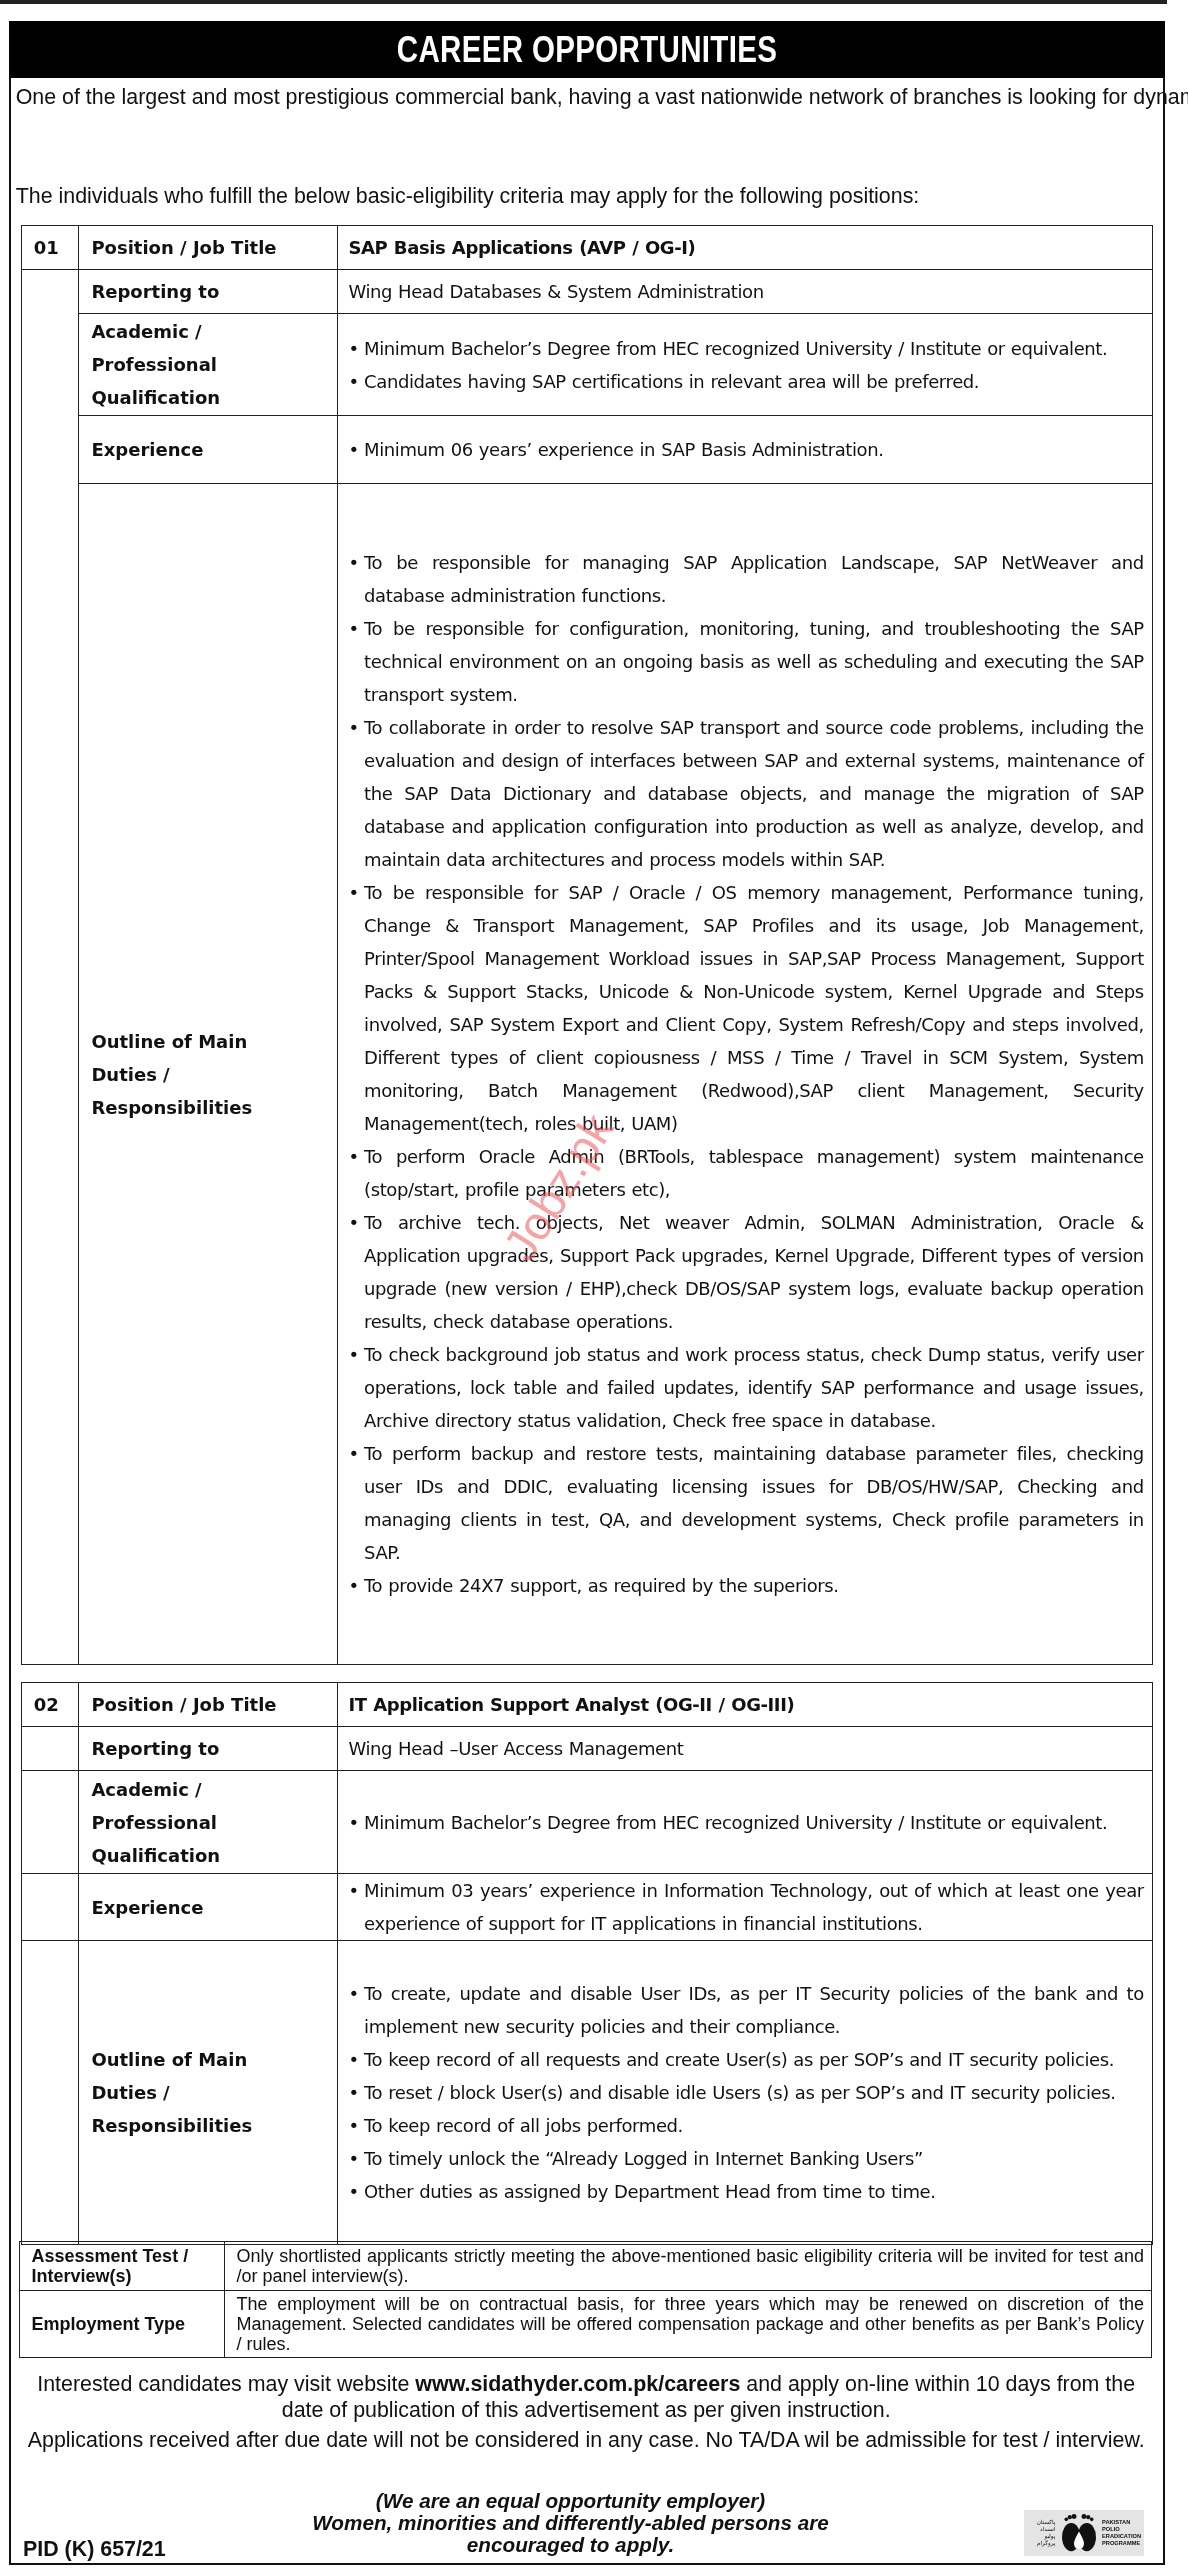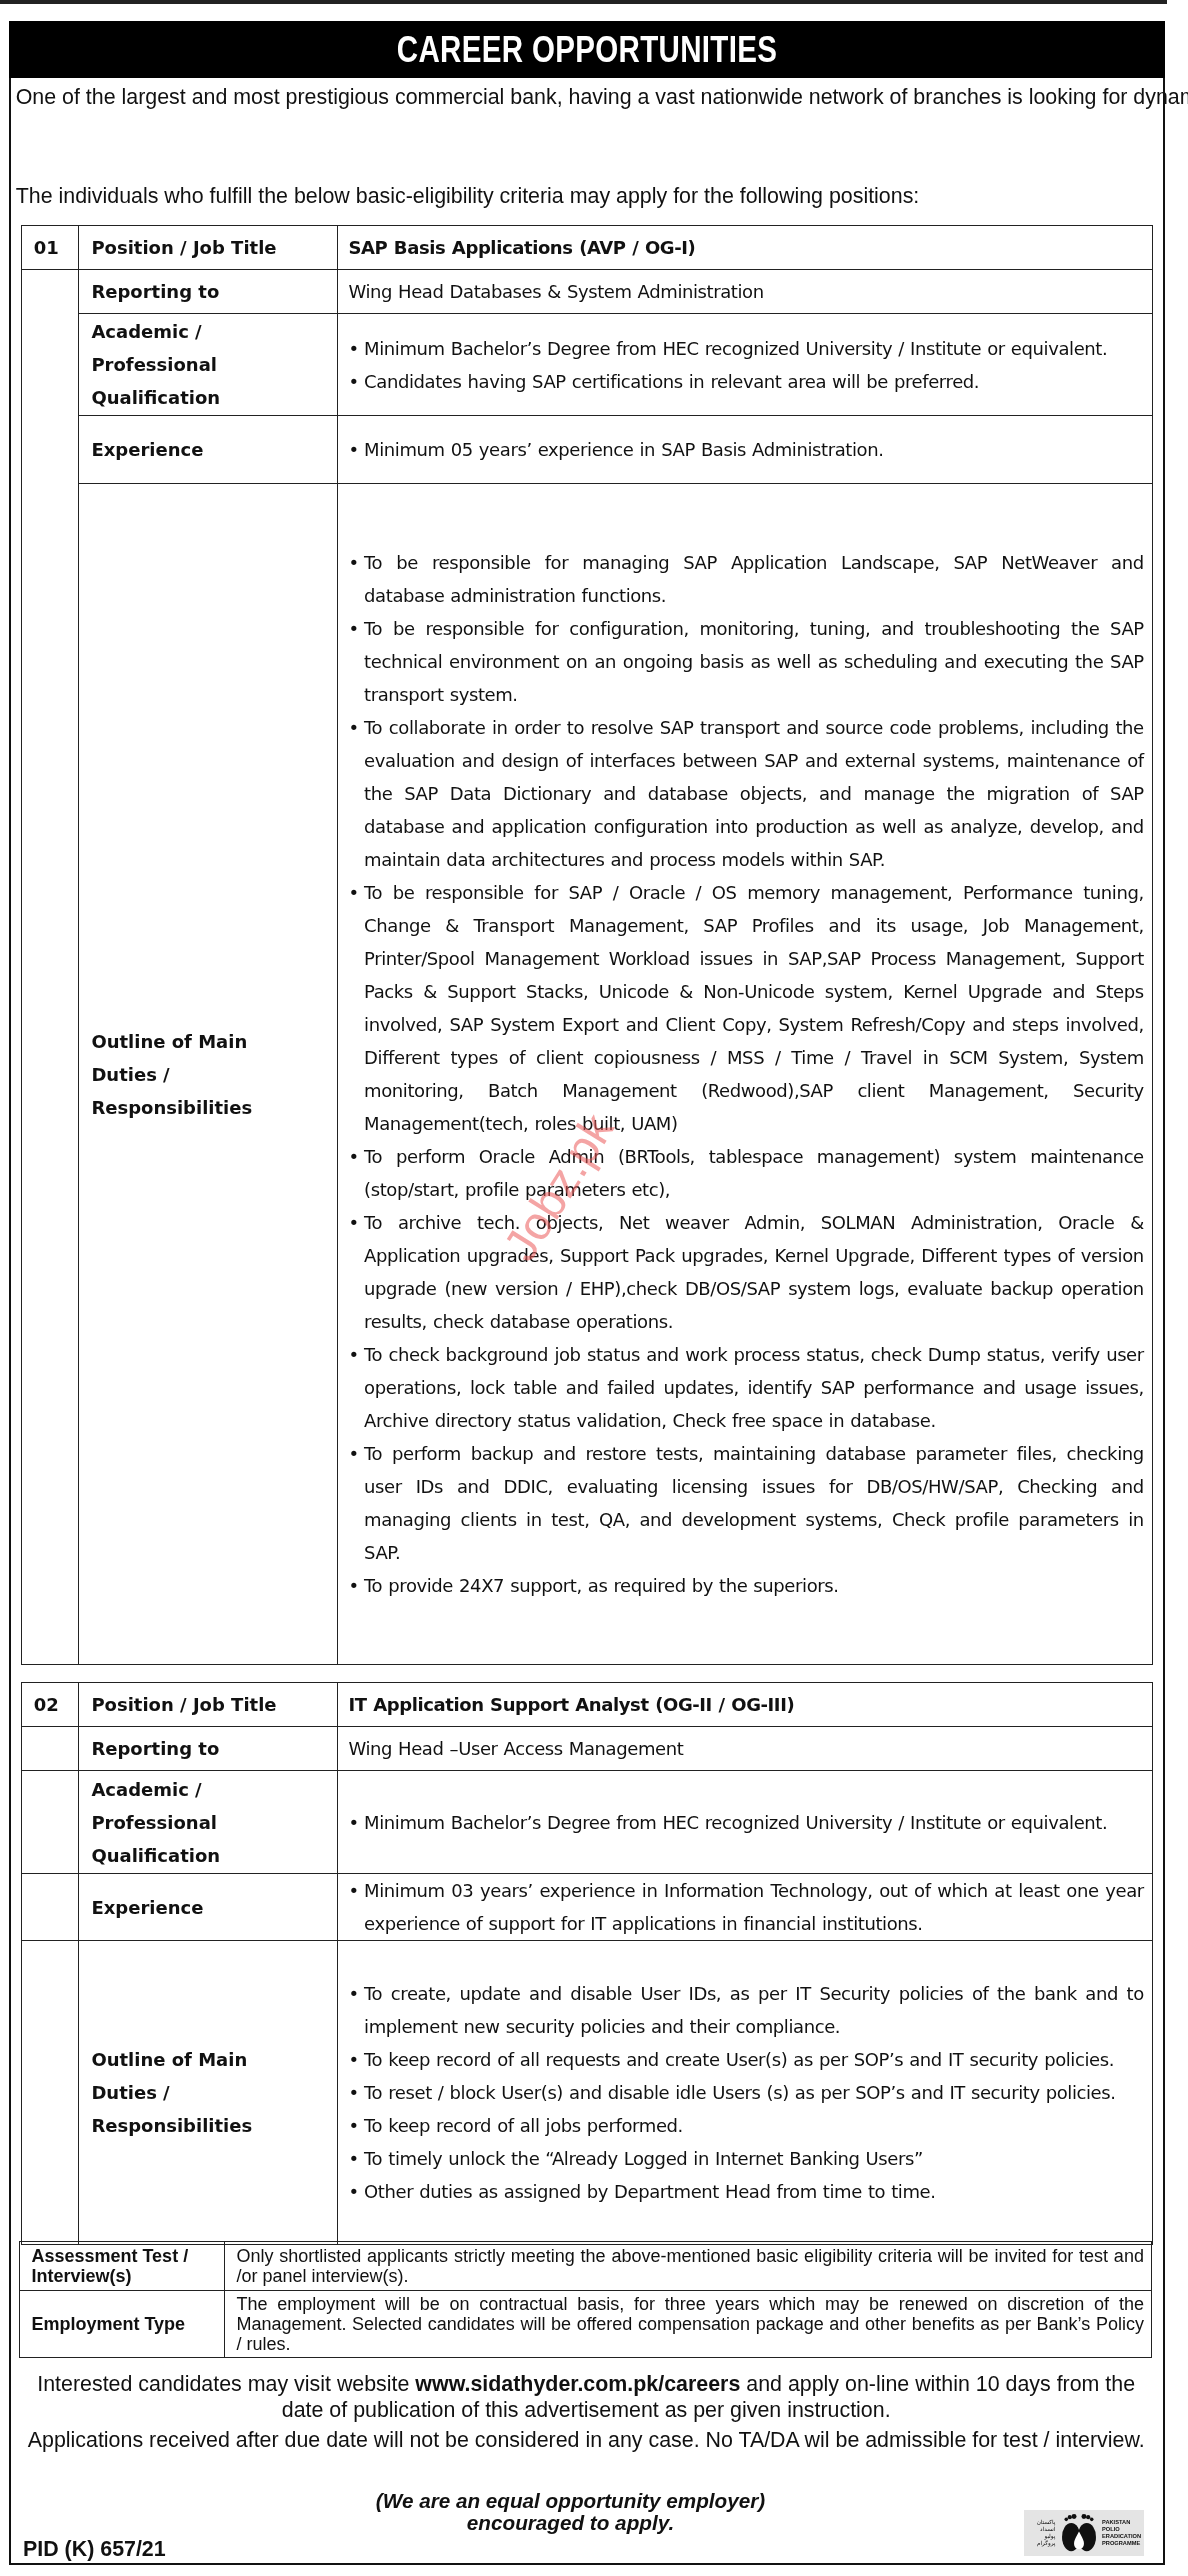--- a/index.html
+++ b/index.html
@@ -131,21 +131,21 @@
       <ul>
         <li><span class="bullet">•</span><span class="cal">Minimum Bachelor’s Degree from HEC recognized University / Institute or equivalent.</span></li>
         <li><span class="bullet">•</span><span class="cal">Candidates having SAP certifications in relevant area will be preferred.</span></li>
       </ul>
     </td>
   </tr>
   <tr style="height:68px;">
     <td class="label-cell">Experience</td>
     <td class="val-cell">
       <ul>
-        <li><span class="bullet">•</span><span class="cal">Minimum 05 years’ experience in SAP Basis Administration.</span></li>
+        <li><span class="bullet">•</span><span class="cal">Minimum 06 years’ experience in SAP Basis Administration.</span></li>
       </ul>
     </td>
   </tr>
   <tr style="height:1181px;">
     <td class="label-cell">
       <div>Outline of Main</div>
       <div>Duties /</div>
       <div>Responsibilities</div>
     </td>
     <td class="val-cell">
@@ -241,20 +241,21 @@
 <div class="footer-p" style="top:2371px;">
   <span>Interested candidates may visit website </span><b>www.sidathyder.com.pk/careers</b><span> and apply on-line within 10 days from the date of publication of this advertisement as per given instruction.</span>
 </div>
 
 <div class="footer-p" style="top:2427px;">
   <span>Applications received after due date will not be considered in any case. No TA/DA wil be admissible for test / interview.</span>
 </div>
 
 <div class="eoe">
   <div>(We are an equal opportunity employer)</div>
+  <div>Women, minorities and differently-abled persons are</div>
   <div>encouraged to apply.</div>
 </div>
 
 <div class="pid">PID (K) 657/21</div>
 
 <div class="polio">
   <div class="urdu">
     <div>پاکستان</div>
     <div>انسداد</div>
     <div>پولیو</div>

